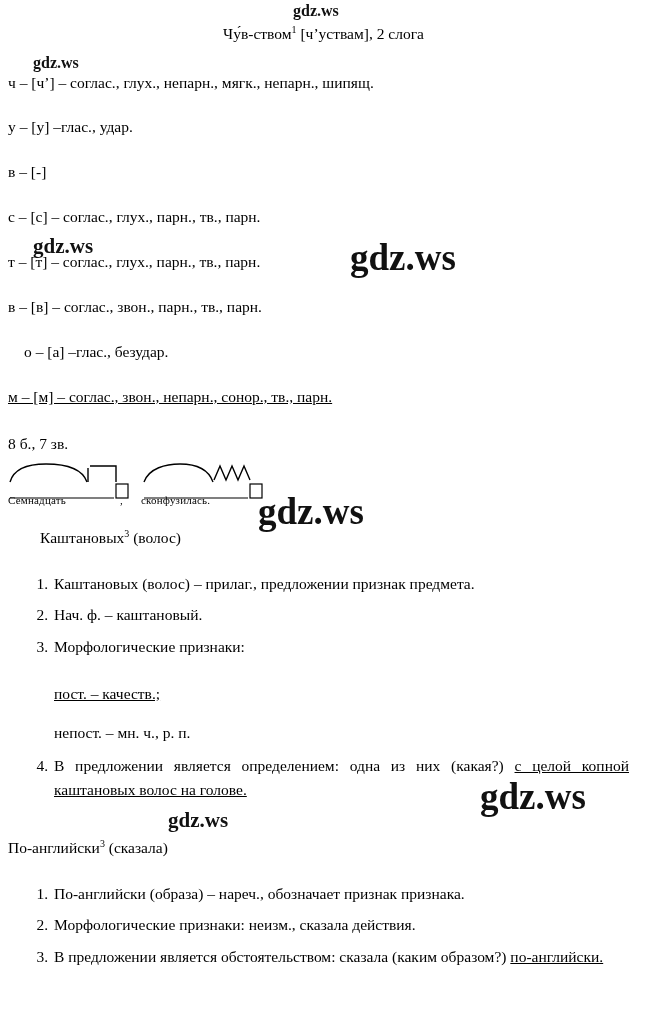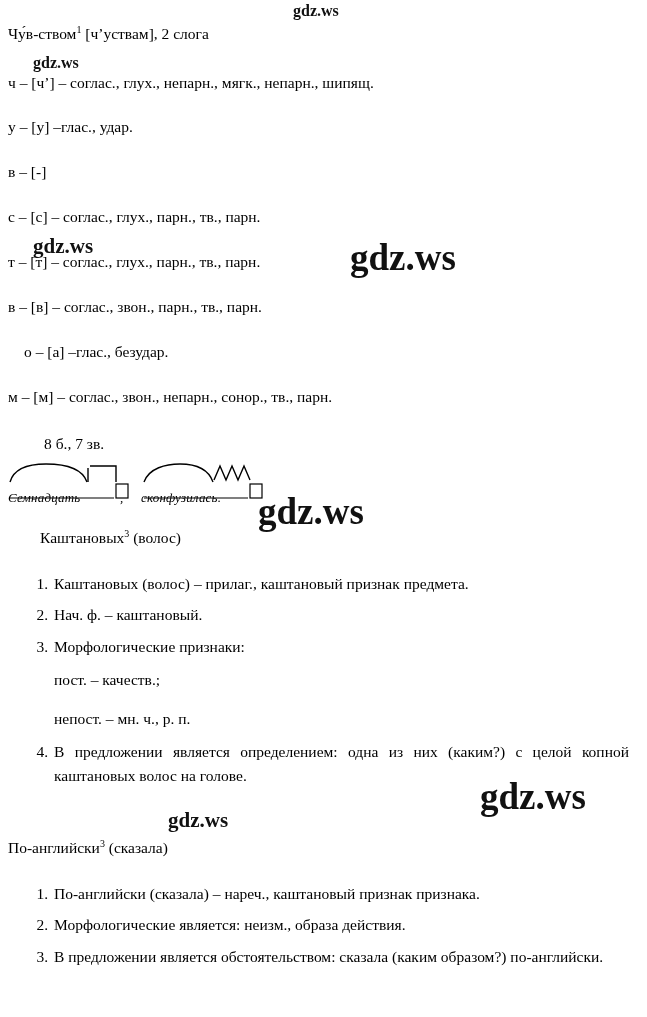--- a/index.html
+++ b/index.html
@@ -28,20 +28,21 @@
     right: 0;
     padding: 0 8px;
     box-sizing: border-box;
     font-size: 15.5px;
   }
   sup {
     font-size: 10px;
     vertical-align: super;
   }
   .underline {
+    text-decoration: underline;
   }
   .wm {
     position: absolute;
     color: #111;
     font-family: "Liberation Serif", serif;
     font-weight: bold;
     pointer-events: none;
     white-space: nowrap;
   }
   .wm-small { font-size: 16px; }
@@ -83,38 +84,37 @@
   
   .scheme-row {
     position: absolute;
     left: 8px;
     top: 462px;
     width: 300px;
     height: 44px;
   }
   .scheme-word {
     position: absolute;
-    font-size: 13px;
+    font-size: 11px;
     letter-spacing: 0.2px;
     bottom: 0;
-    font-style: italic;
   }
   svg.scheme-svg {
     position: absolute;
     left: 0;
     top: 0;
     overflow: visible;
   }
 </style>
 </head>
 <body>
 
 <div class="page">
 
-  <div class="block" style="top:24px;">
+  <div class="block" style="top:24px;text-align:center;">
     <span>Чу́в-ством<sup>1</sup> [ч’уствам], 2 слога</span>
   </div>
 
   <div class="block" style="top:74px;">
     <span>ч – [ч’] – соглас., глух., непарн., мягк., непарн., шипящ.</span>
   </div>
   <div class="block" style="top:118px;">
     <span>у – [у] –глас., удар.</span>
   </div>
   <div class="block" style="top:163px;">
@@ -129,21 +129,21 @@
   <div class="block" style="top:298px;padding-left:8px;">
     <span>в – [в] – соглас., звон., парн., тв., парн.</span>
   </div>
   <div class="block" style="top:343px;padding-left:24px;">
     <span>о – [а] –глас., безудар.</span>
   </div>
   <div class="block" style="top:388px;">
     <span class="underline">м – [м] – соглас., звон., непарн., сонор., тв., парн.</span>
   </div>
 
-  <div class="block" style="top:435px;margin-left:36px;">
+  <div class="block" style="top:435px;">
     <span>8 б., 7 зв.</span>
   </div>
 
   <div class="scheme-row">
     <svg class="scheme-svg" width="300" height="46" viewBox="0 0 300 46">
 
       <path d="M2,20 C6,6 22,2 38,2 C56,2 74,6 79,20" fill="none" stroke="#000" stroke-width="1.4"></path>
 
       <path d="M80,6 L80,20" fill="none" stroke="#000" stroke-width="1.4"></path>
       <path d="M82,4 L108,4 L108,20" fill="none" stroke="#000" stroke-width="1.4"></path>
@@ -165,54 +165,54 @@
     <span class="scheme-word" style="left:133px;">сконфузилась.</span>
   </div>
 
   <div class="block" style="top:528px;margin-left:32px;">
     <span>Каштановых<sup>3</sup> (волос)</span>
   </div>
 
   <div class="num-list" style="top:572px;">
     <div class="num-item">
       <span class="marker">1.</span>
-      <span>Каштановых (волос) – прилаг., каштановый признак предмета.</span>
+      <span>Каштановых (волос) – прилаг., предложении признак предмета.</span>
     </div>
     <div class="num-item" style="margin-top:8px;">
       <span class="marker">2.</span>
       <span>Нач. ф. – каштановый.</span>
     </div>
     <div class="num-item" style="margin-top:8px;">
       <span class="marker">3.</span>
       <span>Морфологические признаки:</span>
     </div>
-    <div class="sub-line" style="margin-top:10px;">
+    <div class="sub-line" style="margin-top:24px;text-decoration:underline;">
       <span>пост. – качеств.;</span>
     </div>
     <div class="sub-line" style="margin-top:16px;">
       <span>непост. – мн. ч., р. п.</span>
     </div>
     <div class="num-item justify" style="margin-top:10px; width:575px;">
       <span class="marker">4.</span>
-      <span>В предложении является определением: одна из них (каким?) </span><span class="underline">с целой копной каштановых волос на голове.</span>
+      <span>В предложении является определением: одна из них (какая?) </span><span class="underline">с целой копной каштановых волос на голове.</span>
     </div>
   </div>
 
   <div class="block" style="top:838px;">
     <span>По-английски<sup>3</sup> (сказала)</span>
   </div>
 
   <div class="num-list" style="top:882px;">
     <div class="num-item">
       <span class="marker">1.</span>
-      <span>По-английски (сказала) – нареч., каштановый признак признака.</span>
+      <span>По-английски (образа) – нареч., обозначает признак признака.</span>
     </div>
     <div class="num-item" style="margin-top:8px;">
       <span class="marker">2.</span>
-      <span>Морфологические является: неизм., образа действия.</span>
+      <span>Морфологические признаки: неизм., сказала действия.</span>
     </div>
     <div class="num-item justify" style="margin-top:8px; width:575px;">
       <span class="marker">3.</span>
       <span>В предложении является обстоятельством: сказала (каким образом?) </span><span class="underline">по-английски.</span>
     </div>
   </div>
 
   <div class="wm wm-small" style="left:293px; top:2px;">gdz.ws</div>
   <div class="wm wm-small" style="left:33px; top:54px;">gdz.ws</div>
   <div class="wm wm-mid" style="left:33px; top:234px;">gdz.ws</div>

